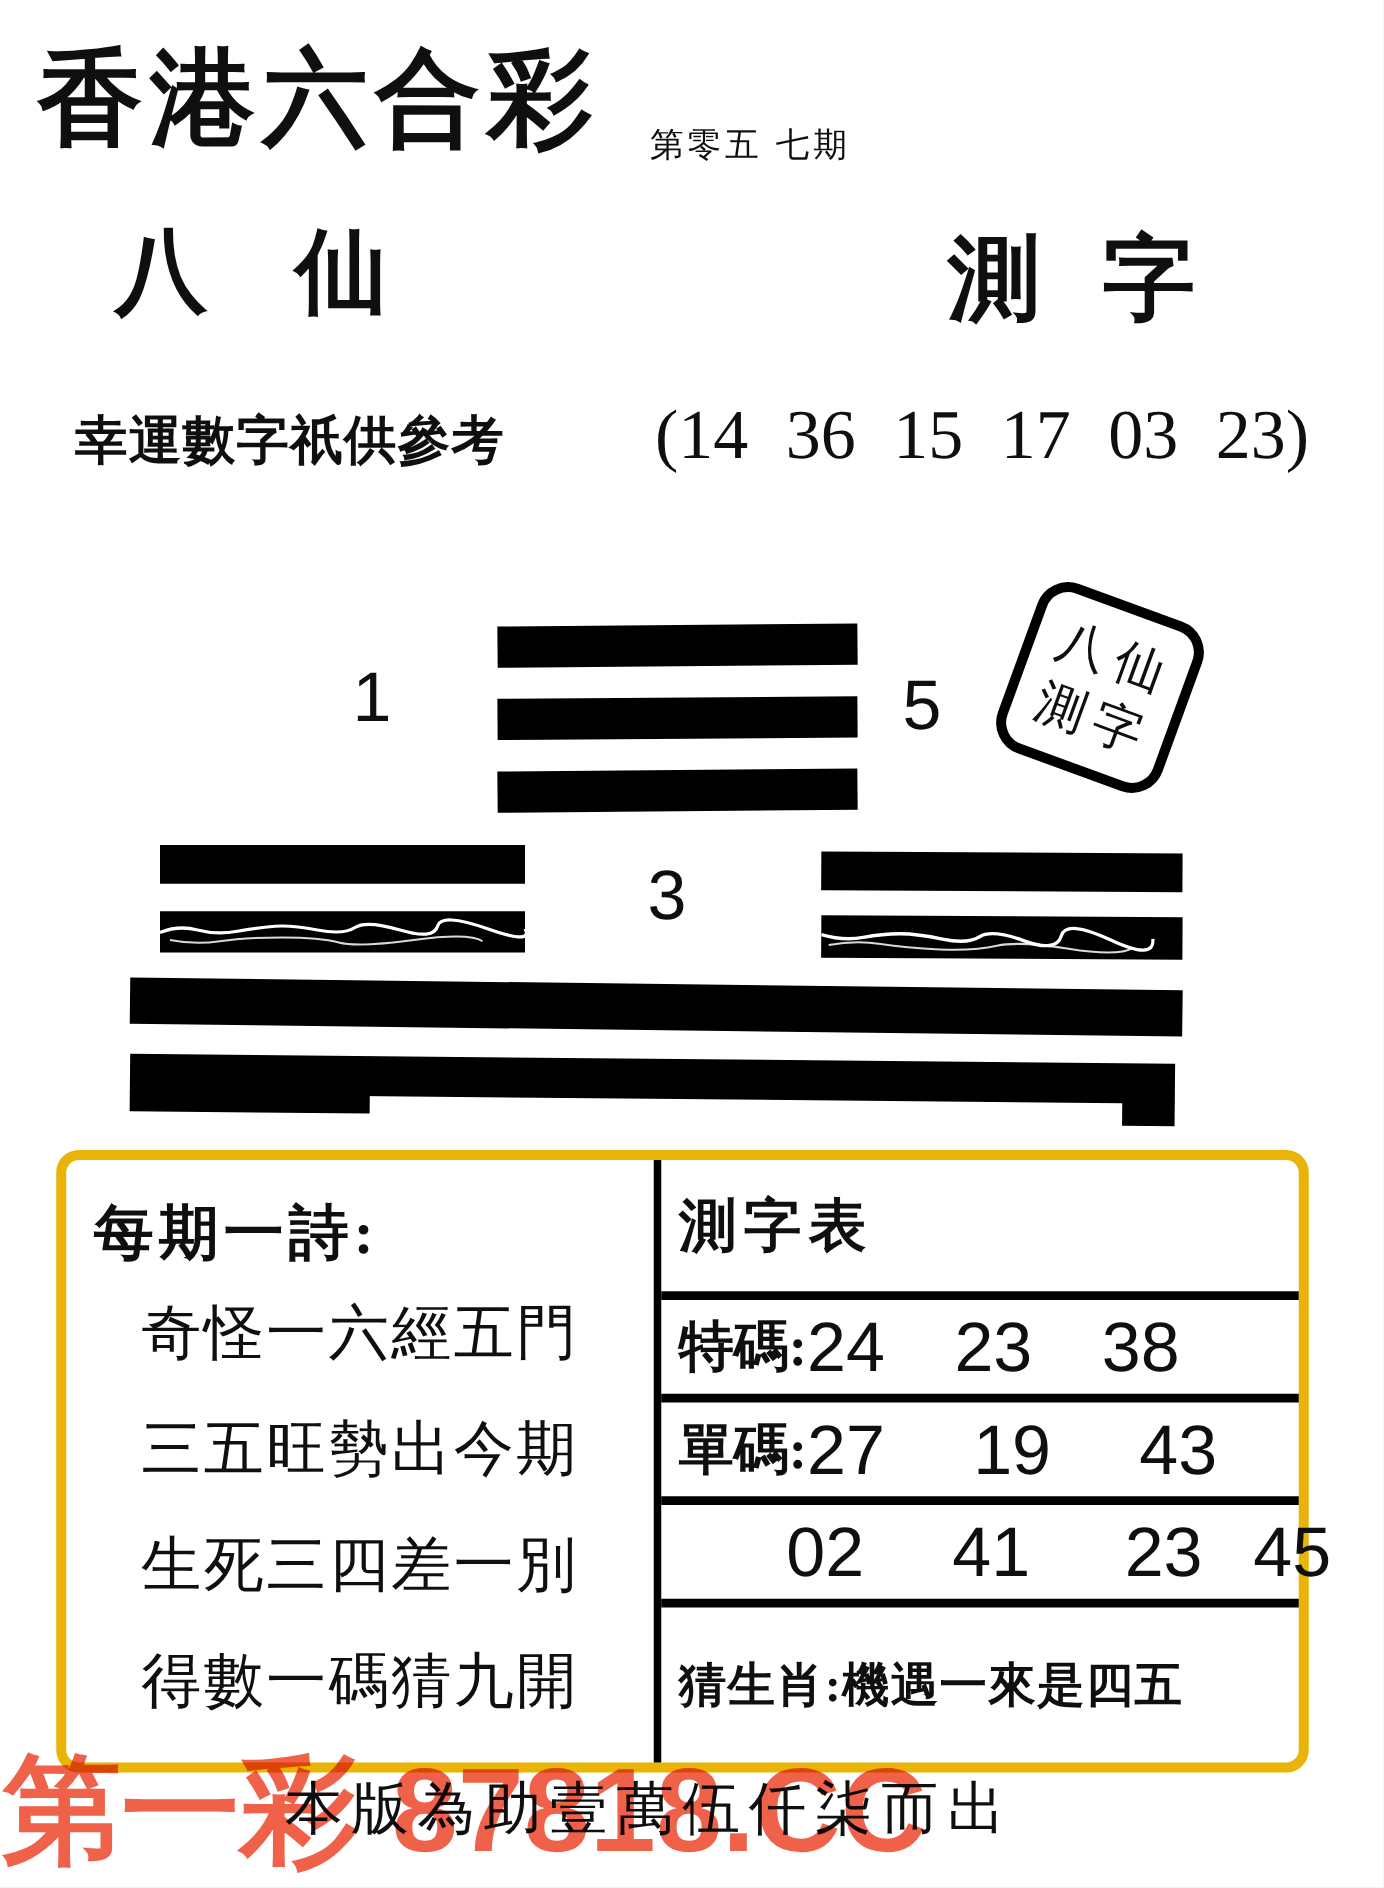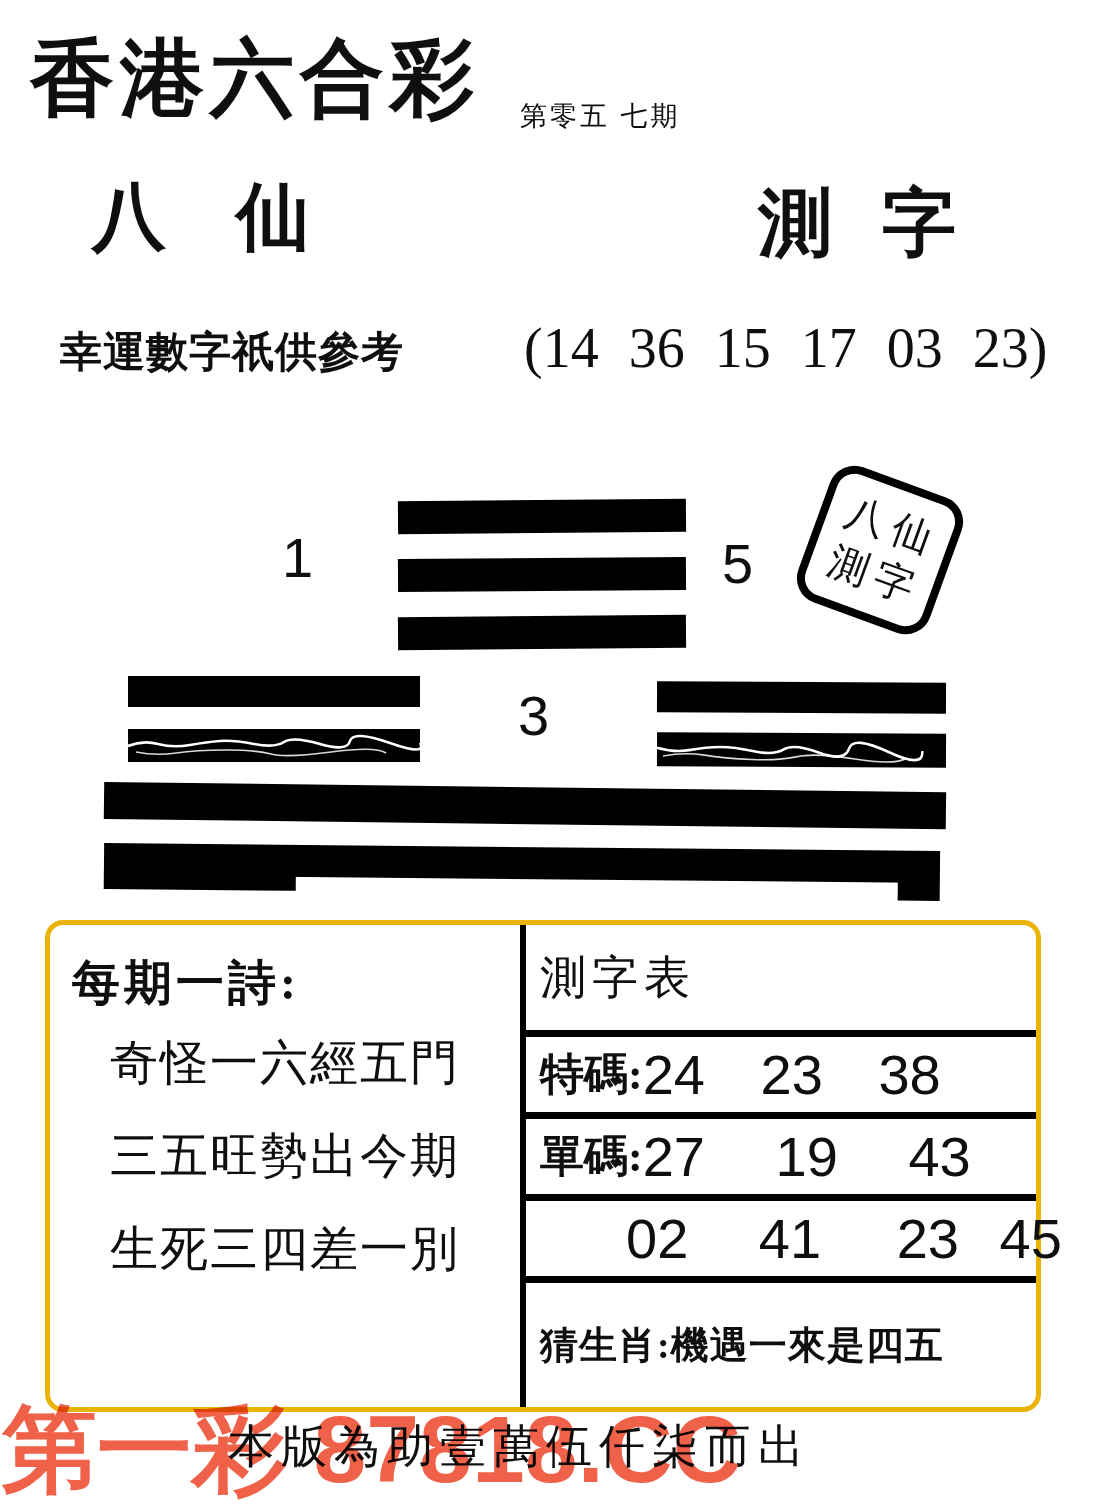--- a/index.html
+++ b/index.html
@@ -42,29 +42,29 @@
 
   
   .stamp{
     left:810px;top:478px;width:124px;height:128px;
     border:8px solid #000;border-radius:26px;transform:rotate(20deg);
     display:flex;flex-direction:column;align-items:center;justify-content:center;
     font-size:40px;line-height:1.3;letter-spacing:8px;text-indent:8px;
   }
 
   
-  .bigbox{left:45px;top:920px;width:986px;height:482px;border:5px solid #eab308;border-radius:18px;}
+  .bigbox{left:45px;top:920px;width:986px;height:482px;border:8px solid #eab308;border-radius:18px;}
   .divider{position:absolute;left:470px;top:0;bottom:0;width:6px;background:#000;}
   .poem-title{position:absolute;left:22px;top:26px;font-size:48px;font-weight:700;letter-spacing:4px;white-space:nowrap;}
   .poem-line{position:absolute;left:60px;font-size:48px;font-weight:400;letter-spacing:2px;white-space:nowrap;}
   .pl0{top:106px;} .pl1{top:199px;} .pl2{top:292px;} .pl3{top:385px;}
   .rightcol{position:absolute;left:476px;top:0;right:0;bottom:0;display:flex;flex-direction:column;}
   .trow{position:relative;box-sizing:border-box;padding-left:14px;display:flex;align-items:center;}
   .trow.sep{border-bottom:7px solid #000;}
-  .tr-head{height:112px;font-size:46px;font-weight:400;letter-spacing:6px;}
+  .tr-head{height:112px;font-size:46px;font-weight:700;letter-spacing:6px;}
   .tr-num{height:82px;}
   .tr-last{flex:1;font-size:38px;font-weight:900;letter-spacing:1px;}
   .row-label{font-size:44px;font-weight:700;white-space:nowrap;}
   .nums{font-family:"Liberation Sans",sans-serif;font-size:56px;white-space:nowrap;}
   .nums span{display:inline-block;}
   .g40{margin-right:40px;} .g55{margin-right:55px;} .g60{margin-right:60px;} .g25{margin-right:25px;}
   .indent{padding-left:100px;}
 
   
   .note{left:228px;top:1416px;font-size:46px;letter-spacing:7px;white-space:nowrap;}
@@ -116,20 +116,21 @@
     <span>測字</span>
   </div>
 
   <div class="abs bigbox">
     <div class="divider"></div>
 
     <div class="poem-title">每期一詩:</div>
     <div class="poem-line pl0">奇怪一六經五門</div>
     <div class="poem-line pl1">三五旺勢出今期</div>
     <div class="poem-line pl2">生死三四差一別</div>
+    <div class="poem-line pl3">得數一碼猜九開</div>
 
     <div class="rightcol">
       <div class="trow tr-head sep">測字表</div>
 
       <div class="trow tr-num sep">
         <span class="row-label">特碼:</span>
         <span class="nums">
           <span class="g40">24</span>
           <span class="g40">23</span>
           <span>38</span>

